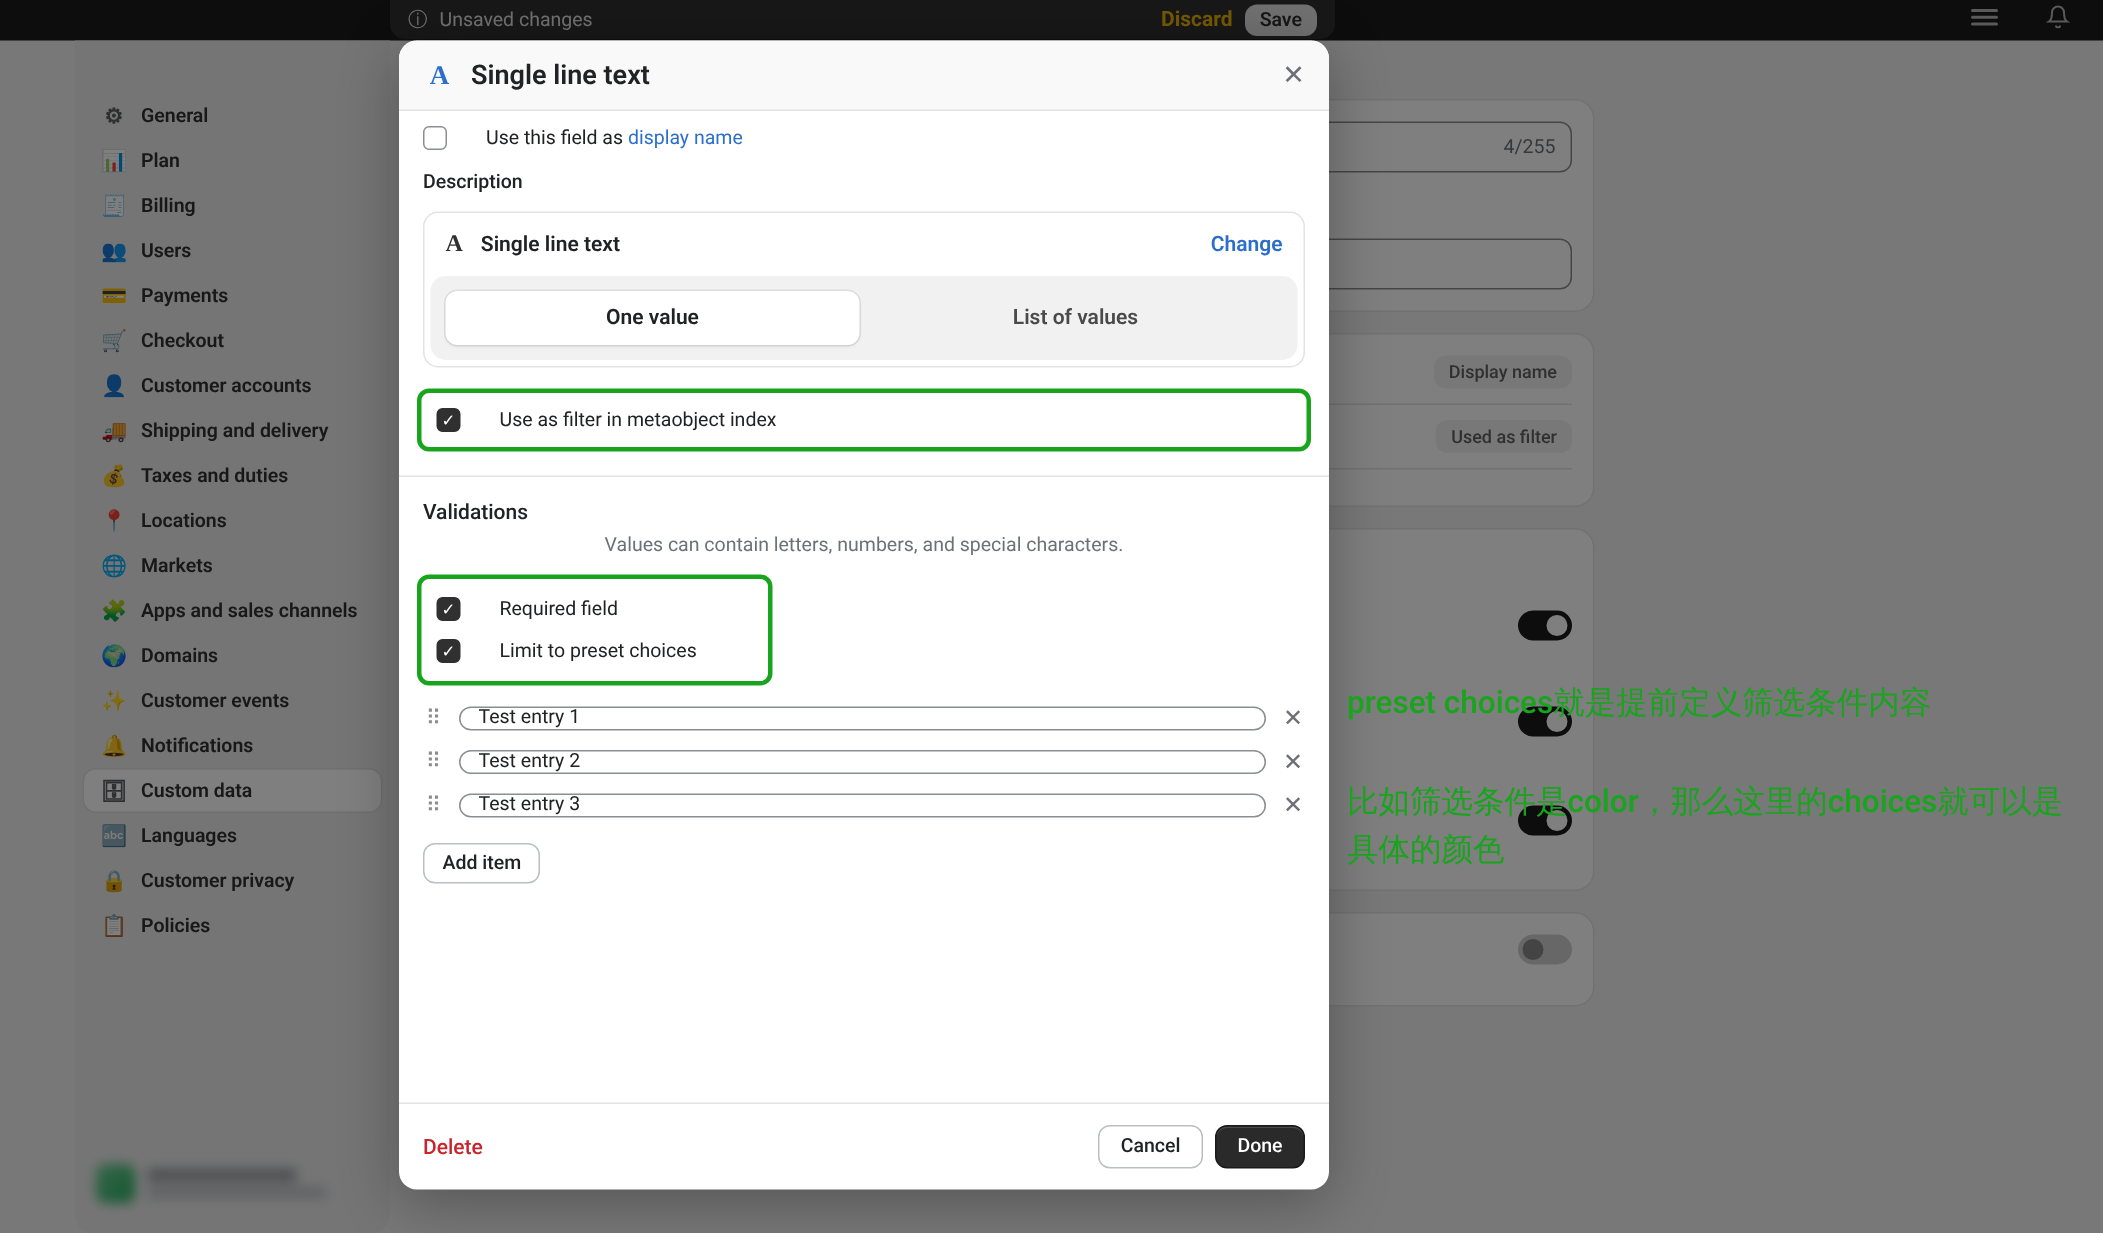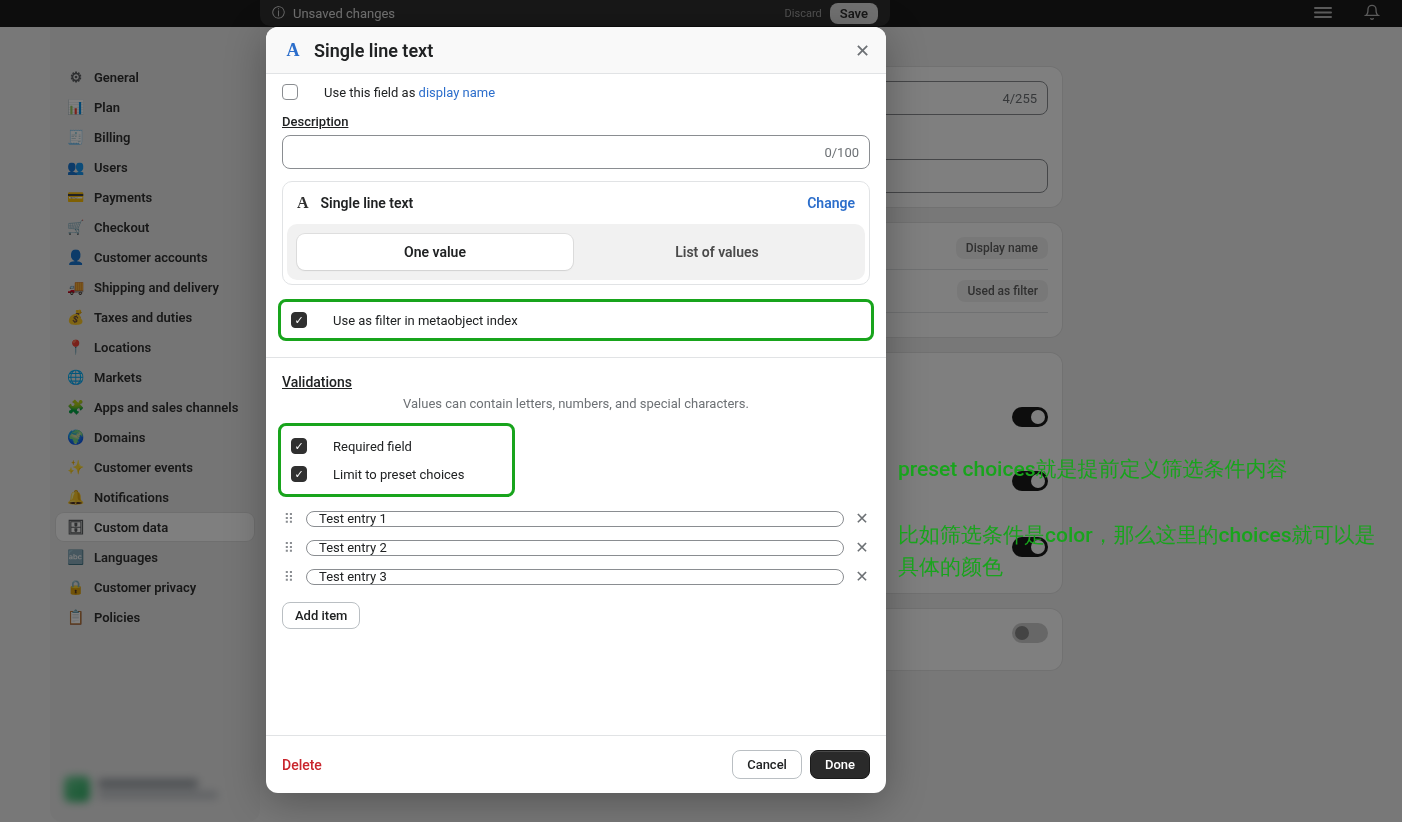--- a/index.html
+++ b/index.html
@@ -11,21 +11,21 @@
   .nav-item.active { background: #fff; box-shadow: 0 0 0 1px rgba(0,0,0,0.05); }
   .nav-item .nav-icon { width: 16px; height: 16px; display: inline-flex; align-items: center; justify-content: center; color: #5c5f62; flex-shrink: 0; font-size: 14px; }
   .store-footer { position: absolute; bottom: 14px; left: 10px; right: 10px; display: flex; align-items: center; gap: 8px; padding: 6px 4px; filter: blur(4px); }
   .store-footer .avatar { width: 26px; height: 26px; border-radius: 6px; background: linear-gradient(135deg,#6fcf97,#27ae60); }
   .store-footer .lines { display: flex; flex-direction: column; gap: 3px; }
   .store-footer .l1 { width: 100px; height: 9px; background: #9aa0a6; border-radius: 3px; }
   .store-footer .l2 { width: 120px; height: 8px; background: #c0c4c9; border-radius: 3px; }
   .bg-content { position: absolute; top: 27px; left: 260px; right: 0; bottom: 0; padding: 40px 340px 40px 120px; z-index: 1; }
   .save-bar { position: absolute; top: 0; left: 260px; width: 630px; height: 26px; background: #303030; border-radius: 0 0 10px 10px; display: flex; align-items: center; padding: 0 12px; gap: 8px; color: #e3e3e3; font-size: 13px; z-index: 2; }
   .save-bar .spacer { flex: 1; }
-  .save-bar .btn-discard { color: #a3a3a3; font-weight: 400; font-size: 11px; }
+  .save-bar .btn-discard { color: #eab308; font-weight: 700; font-size: 14px; }
   .save-bar .btn-save { background: #e3e3e3; color: #303030; padding: 3px 10px; border-radius: 8px; font-weight: 600; font-size: 13px; }
   .bg-card { background: #fff; border-radius: 12px; box-shadow: 0 0 0 1px rgba(0,0,0,0.06); padding: 14px; margin-bottom: 16px; }
   .bg-input { width: 100%; height: 34px; border: 1px solid #8a8d91; border-radius: 8px; padding: 0 10px; display: flex; align-items: center; justify-content: flex-end; color: #6d7175; font-size: 13px; }
   .bg-row { display: flex; align-items: center; justify-content: space-between; padding: 10px 0; }
   .bg-badge { background: #f1f1f1; color: #616161; padding: 4px 10px; border-radius: 8px; font-size: 12px; font-weight: 500; }
   .bg-toggle { width: 36px; height: 20px; border-radius: 10px; background: #1a1a1a; position: relative; }
   .bg-toggle::after { content: ""; position: absolute; width: 14px; height: 14px; border-radius: 50%; background: #fff; top: 3px; right: 3px; }
   .bg-toggle.off { background: #cfcfcf; }
   .bg-toggle.off::after { right: auto; left: 3px; background: #888; }
   .overlay { position: absolute; inset: 0; background: rgba(0,0,0,0.5); z-index: 5; }
@@ -39,21 +39,21 @@
   .modal-body::-webkit-scrollbar-thumb { background: #c9cccf; border-radius: 6px; border: 3px solid #fff; }
   .modal-footer { display: flex; align-items: center; padding: 14px 16px; border-top: 1px solid #e1e3e5; gap: 8px; }
   .modal-footer .delete { color: #c9252d; font-weight: 500; cursor: pointer; font-size: 14px; }
   .modal-footer .spacer { flex: 1; }
   .btn { padding: 6px 14px; border-radius: 8px; font-weight: 550; cursor: pointer; border: 1px solid #babfc3; background: #fff; font-size: 13px; }
   .btn.primary { background: #2a2a2a; color: #fff; border: 1px solid #1a1a1a; box-shadow: inset 0 1px 0 rgba(255,255,255,0.15); }
   .chk-row { display: flex; align-items: flex-end; gap: 26px; margin: 6px 0 14px 0; }
   .chk { width: 16px; height: 16px; border: 1px solid #8a8d91; border-radius: 4px; display: inline-flex; align-items: center; justify-content: center; background: #fff; flex-shrink: 0; }
   .chk.checked { background: #303030; border-color: #303030; }
   .chk.checked::after { content: "✓"; color: #fff; font-size: 11px; line-height: 1; }
-  .sec-label { font-weight: 550; margin-top: 8px; margin-bottom: 6px; display: block; font-size: 13px; text-decoration: underline; }
+  .sec-label { font-weight: 550; margin-top: 8px; margin-bottom: 6px; display: block; font-size: 13px; }
   .text-input { width: 100%; height: 34px; border: 1px solid #8a8d91; border-radius: 8px; padding: 0 10px; display: flex; align-items: center; justify-content: flex-end; color: #6d7175; font-size: 13px; }
   .type-box { border: 1px solid #e1e3e5; border-radius: 10px; margin-top: 12px; margin-bottom: 14px; }
   .type-row { display: flex; align-items: center; gap: 12px; padding: 12px 14px; }
   .type-row .lbl { flex: 1; font-weight: 600; font-size: 14px; }
   .type-row .change { color: #2c6ecb; font-weight: 600; font-size: 14px; cursor: pointer; }
   .seg { display: flex; gap: 6px; padding: 10px; background: #f1f1f1; border-radius: 10px; margin: 0 4px 4px 4px; }
   .seg .opt { flex: 1; text-align: center; padding: 10px 0; border-radius: 8px; font-weight: 600; font-size: 14px; cursor: pointer; color: #4a4a4a; }
   .seg .opt.active { background: #fff; box-shadow: 0 0 0 1px rgba(0,0,0,0.08), 0 1px 2px rgba(0,0,0,0.06); color: #202223; }
   .highlight-box { border: 3px solid #18a41c; border-radius: 8px; padding: 8px 10px; margin: 12px -4px; }
   .highlight-box.narrow { width: 237px; }
@@ -230,23 +230,20 @@
   <div class="modal-body">
 
     <div class="chk-row" style="margin-top:0;">
       <span class="chk"></span>
       <span>
         <span>Use this field as </span><a class="linklike" href="#">display name</a>
       </span>
     </div>
 
     <label class="sec-label">Description</label>
-    <div class="text-input">
-      <span>0/100</span>
-    </div>
 
     <div class="type-box">
       <div class="type-row">
         <span class="field-icon" style="color:#303030;font-family:'Times New Roman',serif;font-weight:700;font-size:16px;">A</span>
         <span class="lbl">Single line text</span>
         <span class="change">Change</span>
       </div>
       <div class="seg">
         <div class="opt active">One value</div>
         <div class="opt">List of values</div>

